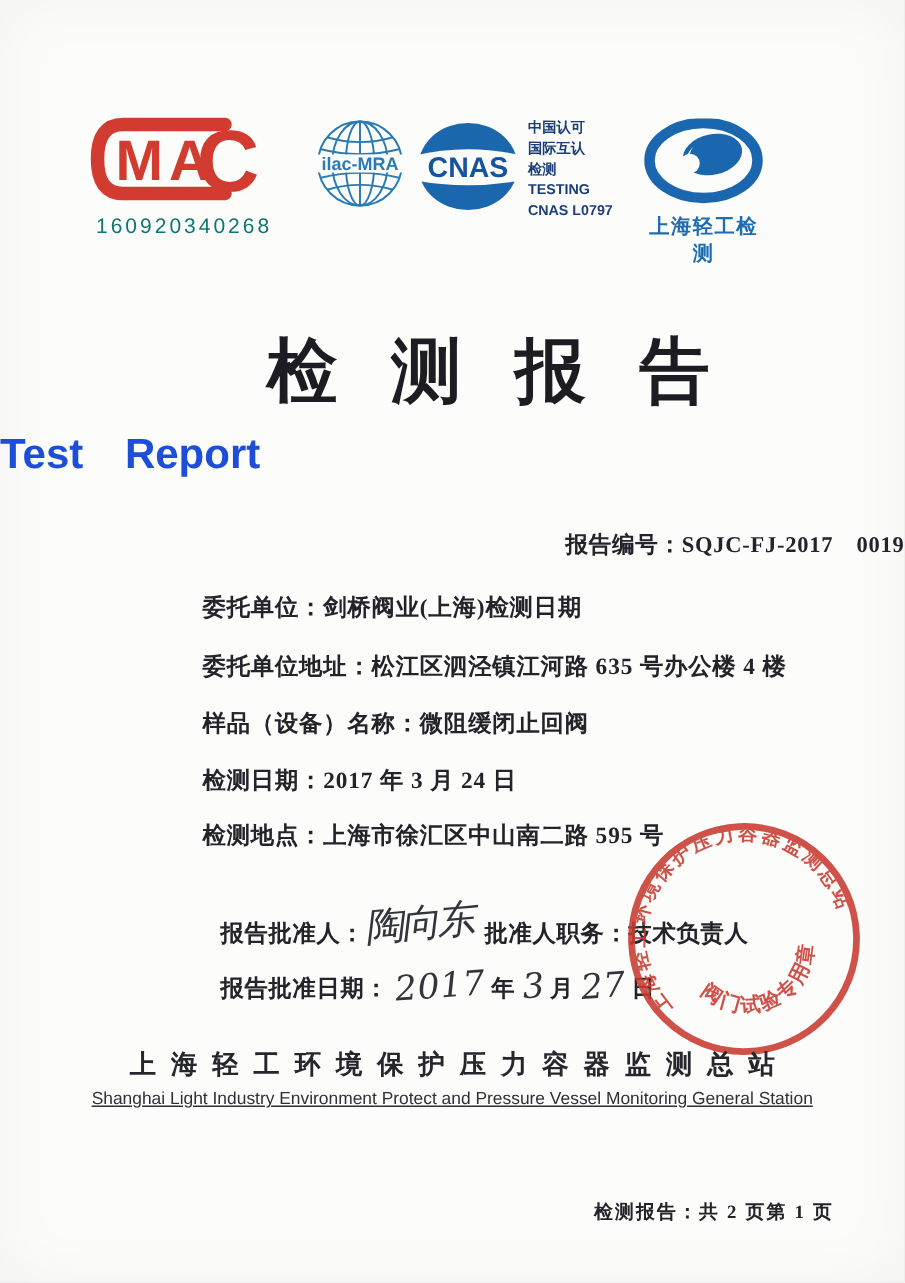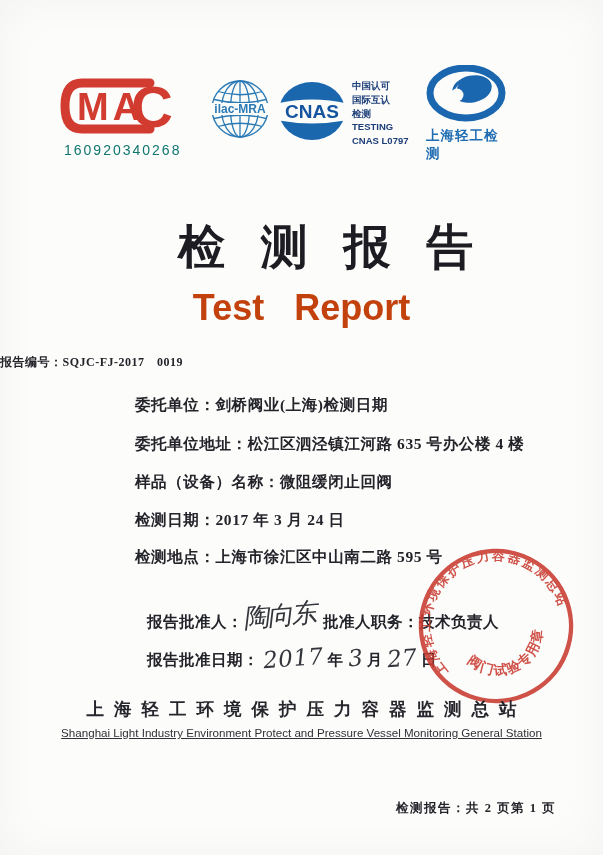--- a/index.html
+++ b/index.html
@@ -11,31 +11,31 @@
   }
   
   .cma{position:absolute;left:58px;top:74px;width:124px;height:64px;}
   .cma-number{position:absolute;left:64px;top:142px;font-family:"Liberation Sans",sans-serif;
     font-size:14px;letter-spacing:2px;color:#0f766e;}
   .ilac{position:absolute;left:210px;top:78px;width:60px;height:62px;}
   .cnas{position:absolute;left:277px;top:80px;width:70px;height:62px;}
   .cnas-text{position:absolute;left:352px;top:79px;width:78px;
     font-family:"Liberation Sans",sans-serif;font-weight:bold;
     font-size:9.5px;line-height:13.8px;color:#1c3e78;}
-  .shlogo{position:absolute;left:426px;top:65px;width:86px;text-align:left;}
+  .shlogo{position:absolute;left:426px;top:79px;width:86px;text-align:center;}
   .shlogo-label{margin-top:1px;color:#1e6cb2;font-weight:bold;font-size:13.5px;
     letter-spacing:1px;font-family:"Liberation Sans",sans-serif;}
   
   .title-cn{position:absolute;top:216px;left:0;width:100%;text-align:center;
     font-size:47px;font-weight:600;word-spacing:24px;color:#1c1c22;margin-left:24px;}
-  .title-en{position:absolute;top:287px;left:0;width:100%;text-align:center;
-    font-family:"Liberation Sans",sans-serif;font-weight:bold;font-size:36px;
-    word-spacing:20px;color:#c2410c;}
-  .report-no{position:absolute;top:354px;left:0;width:100%;text-align:left;
-    font-size:12px;font-weight:bold;letter-spacing:.5px;}
+  .title-en{position:absolute;top:287px;left:0;width:100%;
+    font-family:"Liberation Sans",sans-serif;font-weight:bold;font-size:28px;
+    word-spacing:20px;color:#1d4ed8;}
+  .report-no{position:absolute;top:354px;left:0;width:100%;text-align:right;
+    font-size:15px;font-weight:bold;letter-spacing:.5px;}
   
   .field{position:absolute;left:135px;font-size:15.5px;font-weight:bold;
     letter-spacing:.6px;white-space:nowrap;}
   .f0{top:395px}.f1{top:434px}.f2{top:472px}.f3{top:510px}.f4{top:547px}
   .gap{}
   
   .approval-line{position:absolute;left:147px;top:601px;font-size:15.5px;
     font-weight:bold;white-space:nowrap;letter-spacing:.5px;}
   .signature{display:inline-block;font-size:26px;font-weight:400;color:#33353b;
     transform:rotate(-5deg) skewX(-12deg);margin:0 4px 0 2px;position:relative;top:-3px;

